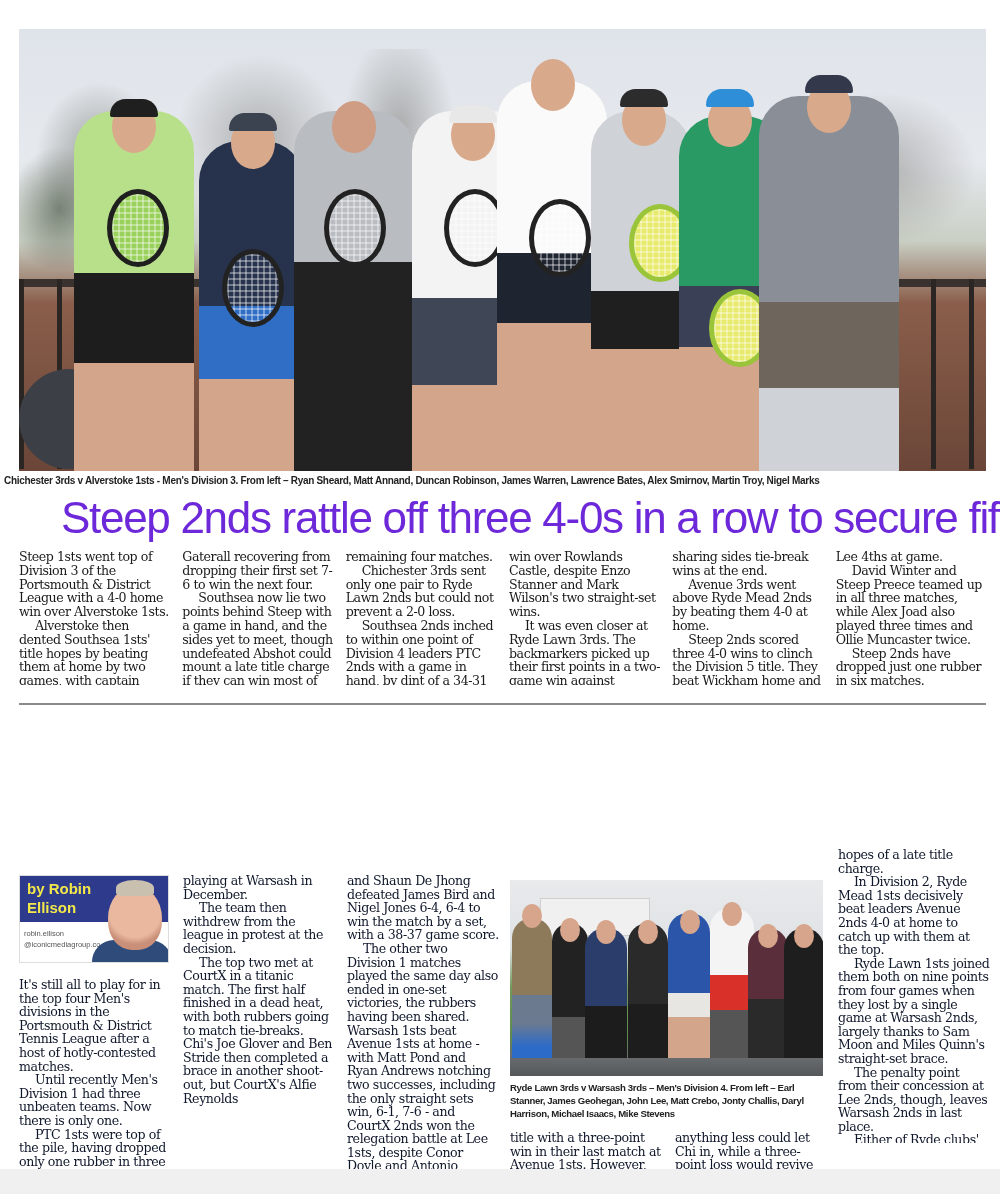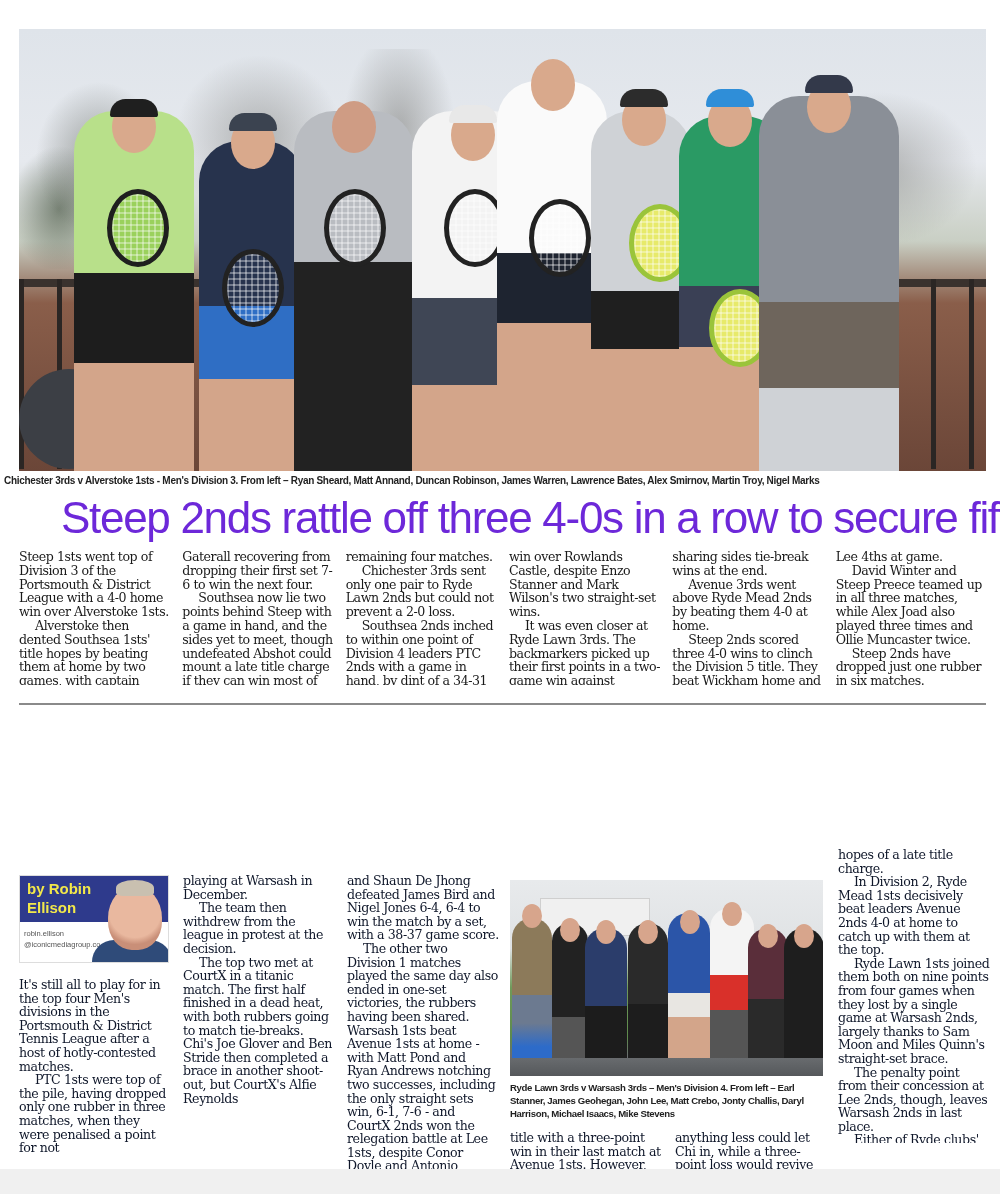--- a/index.html
+++ b/index.html
@@ -229,20 +229,21 @@
     <span style="display:block">robin.ellison</span>
     <span style="display:block">@iconicmediagroup.co.uk</span>
   </div>
   <div class="shoulders"></div>
   <div class="face"></div>
   <div class="hair"></div>
 </div>
 
 <div class="col2" style="left:19px;top:978px;width:150px;height:191px;">
   <p>It's still all to play for in the top four Men's divisions in the Portsmouth &amp; District Tennis League after a host of hotly-contested matches.</p>
+  <p class="ind">Until recently Men's Division 1 had three unbeaten teams. Now there is only one.</p>
   <p class="ind">PTC 1sts were top of the pile, having dropped only one rubber in three matches, when they were penalised a point for not</p>
 </div>
 
 <div class="col2" style="left:183px;top:874px;width:152px;height:295px;">
   <p>playing at Warsash in December.</p>
   <p class="ind">The team then withdrew from the league in protest at the decision.</p>
   <p class="ind">The top two met at CourtX in a titanic match. The first half finished in a dead heat, with both rubbers going to match tie-breaks. Chi's Joe Glover and Ben Stride then completed a brace in another shoot-out, but CourtX's Alfie Reynolds</p>
 </div>
 
 <div class="col2" style="left:347px;top:874px;width:152px;height:295px;">

